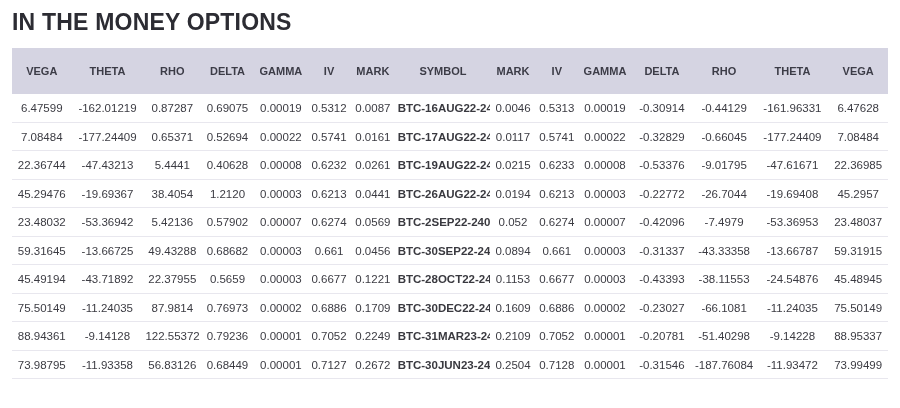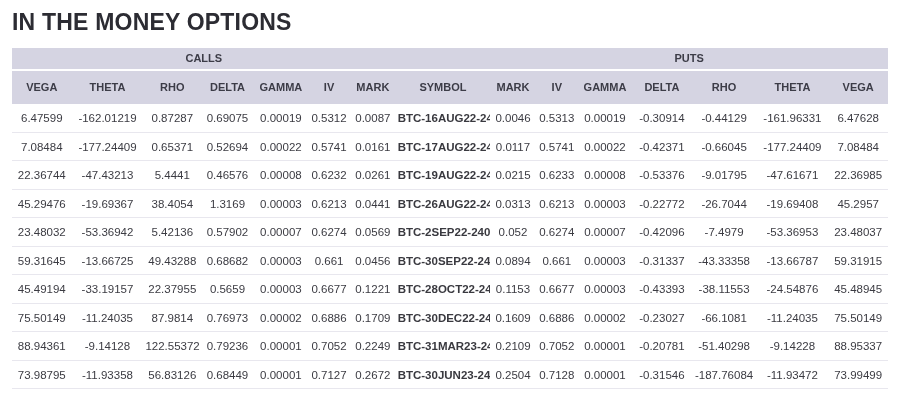--- a/index.html
+++ b/index.html
@@ -42,21 +42,21 @@
     font-size: 11px;
     font-weight: 700;
     text-align: center;
     padding: 0;
   }
   .options-table tr.group-row th {
     height: 22px;
     border-bottom: 2px solid #ffffff;
   }
   .options-table tr.cols-row th {
-    height: 34px;
+    height: 46px;
   }
   .options-table tbody td {
     height: 28.5px;
     text-align: center;
     font-size: 11.5px;
     color: #3b3b42;
     border-bottom: 1px solid #e8e7ee;
     padding: 0 2px;
     white-space: nowrap;
     overflow: hidden;
@@ -84,25 +84,20 @@
         <col style="width:10.8%">
       <col style="width:5.2%">
         <col style="width:4.8%">
         <col style="width:6.2%">
         <col style="width:6.8%">
       <col style="width:7.4%">
         <col style="width:8.2%">
         <col style="width:6.8%">
     </colgroup>
     <thead>
-      <tr class="group-row">
-        <th colspan="7">CALLS</th>
-        <th></th>
-        <th colspan="7">PUTS</th>
-      </tr>
       <tr class="cols-row">
         <th>VEGA</th>
         <th>THETA</th>
         <th>RHO</th>
         <th>DELTA</th>
         <th>GAMMA</th>
         <th>IV</th>
         <th>MARK</th>
         <th>SYMBOL</th>
         <th>MARK</th>
@@ -137,52 +132,52 @@
           <td>-177.24409</td>
           <td>0.65371</td>
           <td>0.52694</td>
           <td>0.00022</td>
           <td>0.5741</td>
           <td>0.0161</td>
           <td class="symbol">BTC-17AUG22-24000</td>
           <td>0.0117</td>
           <td>0.5741</td>
           <td>0.00022</td>
-          <td>-0.42371</td>
+          <td>-0.32829</td>
           <td>-0.66045</td>
           <td>-177.24409</td>
           <td>7.08484</td>
         </tr>
         <tr>
           <td>22.36744</td>
           <td>-47.43213</td>
           <td>5.4441</td>
-          <td>0.46576</td>
+          <td>0.40628</td>
           <td>0.00008</td>
           <td>0.6232</td>
           <td>0.0261</td>
           <td class="symbol">BTC-19AUG22-24000</td>
           <td>0.0215</td>
           <td>0.6233</td>
           <td>0.00008</td>
           <td>-0.53376</td>
           <td>-9.01795</td>
           <td>-47.61671</td>
           <td>22.36985</td>
         </tr>
         <tr>
           <td>45.29476</td>
           <td>-19.69367</td>
           <td>38.4054</td>
-          <td>1.3169</td>
+          <td>1.2120</td>
           <td>0.00003</td>
           <td>0.6213</td>
           <td>0.0441</td>
           <td class="symbol">BTC-26AUG22-24000</td>
-          <td>0.0313</td>
+          <td>0.0194</td>
           <td>0.6213</td>
           <td>0.00003</td>
           <td>-0.22772</td>
           <td>-26.7044</td>
           <td>-19.69408</td>
           <td>45.2957</td>
         </tr>
         <tr>
           <td>23.48032</td>
           <td>-53.36942</td>
@@ -212,21 +207,21 @@
           <td>0.0894</td>
           <td>0.661</td>
           <td>0.00003</td>
           <td>-0.31337</td>
           <td>-43.33358</td>
           <td>-13.66787</td>
           <td>59.31915</td>
         </tr>
         <tr>
           <td>45.49194</td>
-          <td>-33.19157</td>
+          <td>-43.71892</td>
           <td>22.37955</td>
           <td>0.5659</td>
           <td>0.00003</td>
           <td>0.6677</td>
           <td>0.1221</td>
           <td class="symbol">BTC-28OCT22-24000</td>
           <td>0.1153</td>
           <td>0.6677</td>
           <td>0.00003</td>
           <td>-0.43393</td>

